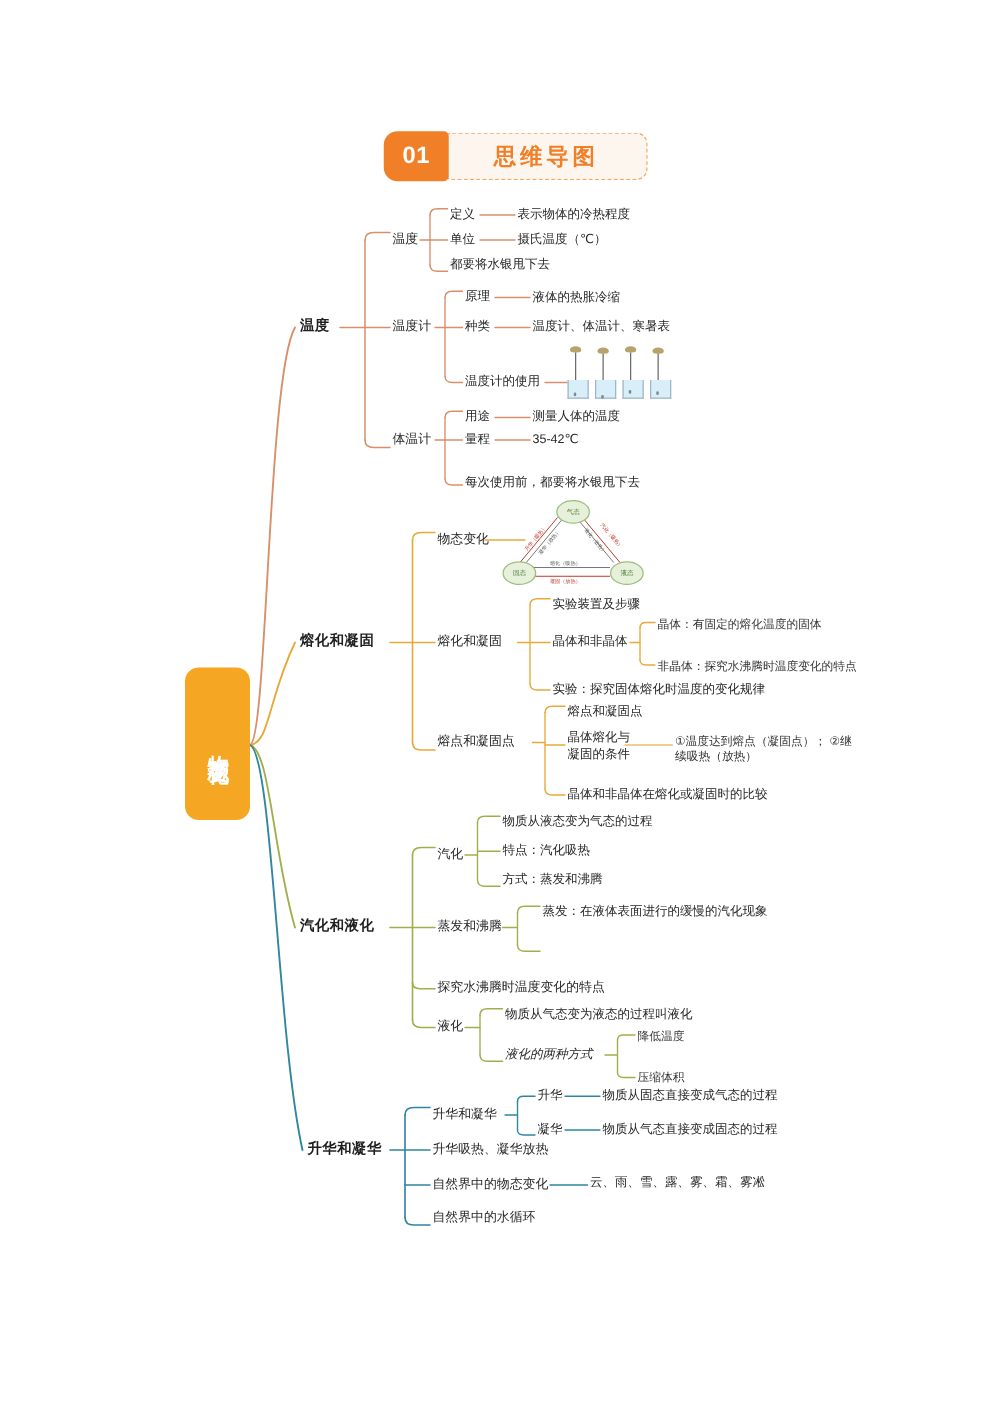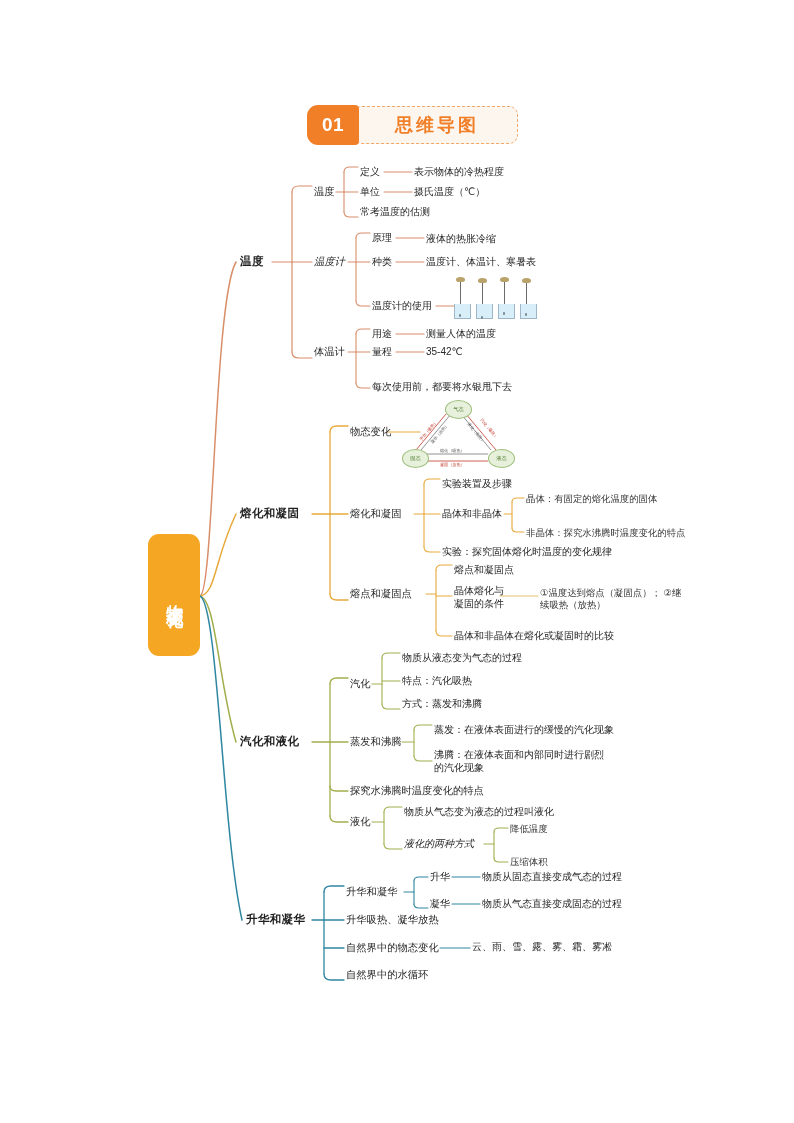--- a/index.html
+++ b/index.html
@@ -192,28 +192,28 @@
     <path d="M440,948 H470" stroke="#2E86A0" stroke-width="1.1"></path>
   </svg>
 
   <div id="root-node">
     <span id="root-label">物态变化</span>
   </div>
 
   <div class="node lvl1" style="left:240px;top:254px;">温度</div>
 
   <div class="node lvl2" style="left:314px;top:185px;">温度</div>
-  <div class="node lvl2" style="left:314px;top:255px;font-style:italic;">温度计</div>
+  <div class="node lvl2" style="left:314px;top:255px;">温度计</div>
   <div class="node lvl2" style="left:314px;top:345px;">体温计</div>
 
   <div class="node lvl3" style="left:360px;top:166px;">定义</div>
   <div class="node lvl3" style="left:414px;top:166px;">表示物体的冷热程度</div>
   <div class="node lvl3" style="left:360px;top:186px;">单位</div>
   <div class="node lvl3" style="left:414px;top:186px;">摄氏温度（℃）</div>
-  <div class="node lvl3" style="left:360px;top:206px;">常考温度的估测</div>
+  <div class="node lvl3" style="left:360px;top:206px;">都要将水银甩下去</div>
 
   <div class="node lvl3" style="left:372px;top:232px;">原理</div>
   <div class="node lvl3" style="left:426px;top:233px;">液体的热胀冷缩</div>
   <div class="node lvl3" style="left:372px;top:256px;">种类</div>
   <div class="node lvl3" style="left:426px;top:256px;">温度计、体温计、寒暑表</div>
   <div class="node lvl3" style="left:372px;top:300px;">温度计的使用</div>
 
   <div class="node lvl3" style="left:372px;top:328px;">用途</div>
   <div class="node lvl3" style="left:426px;top:328px;">测量人体的温度</div>
   <div class="node lvl3" style="left:372px;top:346px;">量程</div>
@@ -297,22 +297,20 @@
   <div class="node lvl2" style="left:350px;top:677px;">汽化</div>
   <div class="node lvl2" style="left:350px;top:735px;">蒸发和沸腾</div>
   <div class="node lvl2" style="left:350px;top:784px;">探究水沸腾时温度变化的特点</div>
   <div class="node lvl2" style="left:350px;top:815px;">液化</div>
 
   <div class="node lvl3" style="left:402px;top:652px;">物质从液态变为气态的过程</div>
   <div class="node lvl3" style="left:402px;top:675px;">特点：汽化吸热</div>
   <div class="node lvl3" style="left:402px;top:698px;">方式：蒸发和沸腾</div>
 
   <div class="node lvl3" style="left:434px;top:724px;">蒸发：在液体表面进行的缓慢的汽化现象</div>
-  <div class="node lvl3 wrap" style="left:434px;top:749px;width:180px;">沸腾：在液体表面和内部同时进行剧烈
-的汽化现象</div>
 
   <div class="node lvl3" style="left:404px;top:806px;">物质从气态变为液态的过程叫液化</div>
   <div class="node lvl3" style="left:404px;top:838px;font-style:italic;">液化的两种方式</div>
   <div class="node lvl4" style="left:510px;top:823px;">降低温度</div>
   <div class="node lvl4" style="left:510px;top:856px;">压缩体积</div>
 
   <div class="node lvl1" style="left:246px;top:912px;">升华和凝华</div>
 
   <div class="node lvl2" style="left:346px;top:885px;">升华和凝华</div>
   <div class="node lvl2" style="left:346px;top:913px;">升华吸热、凝华放热</div>

